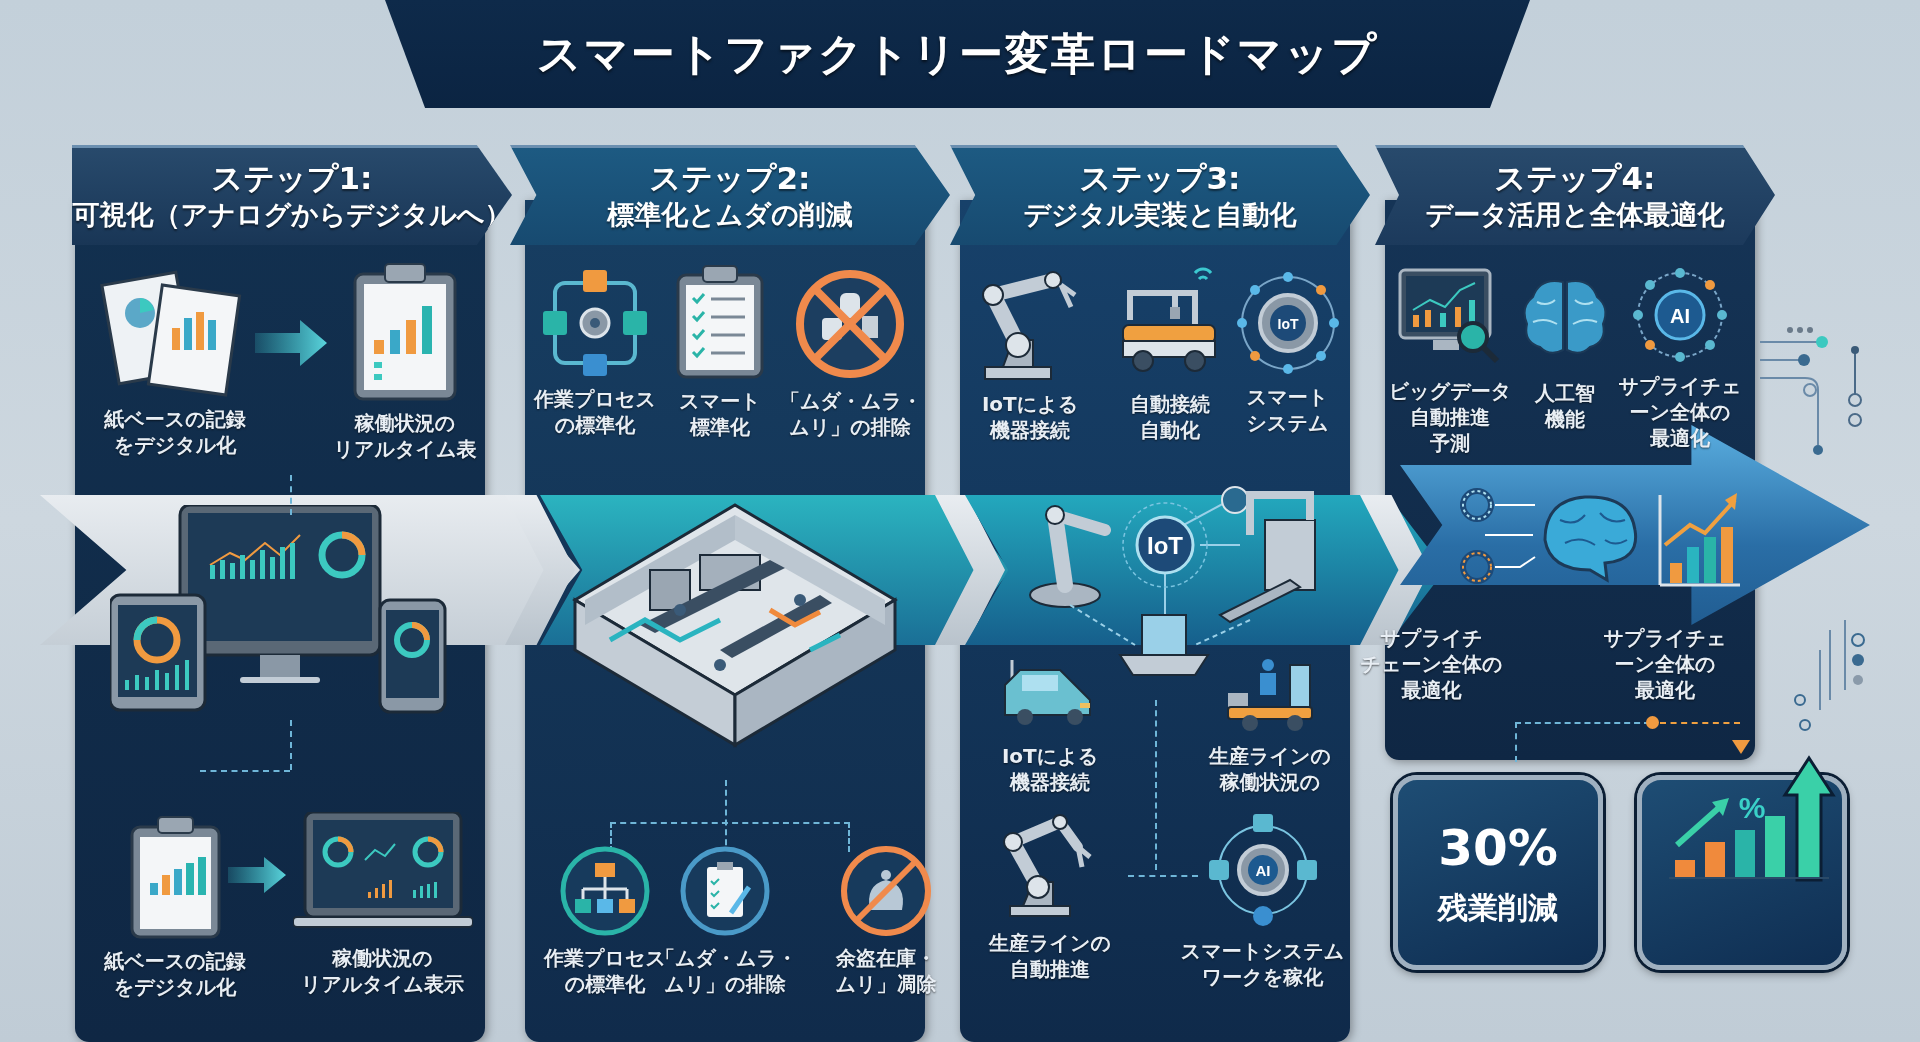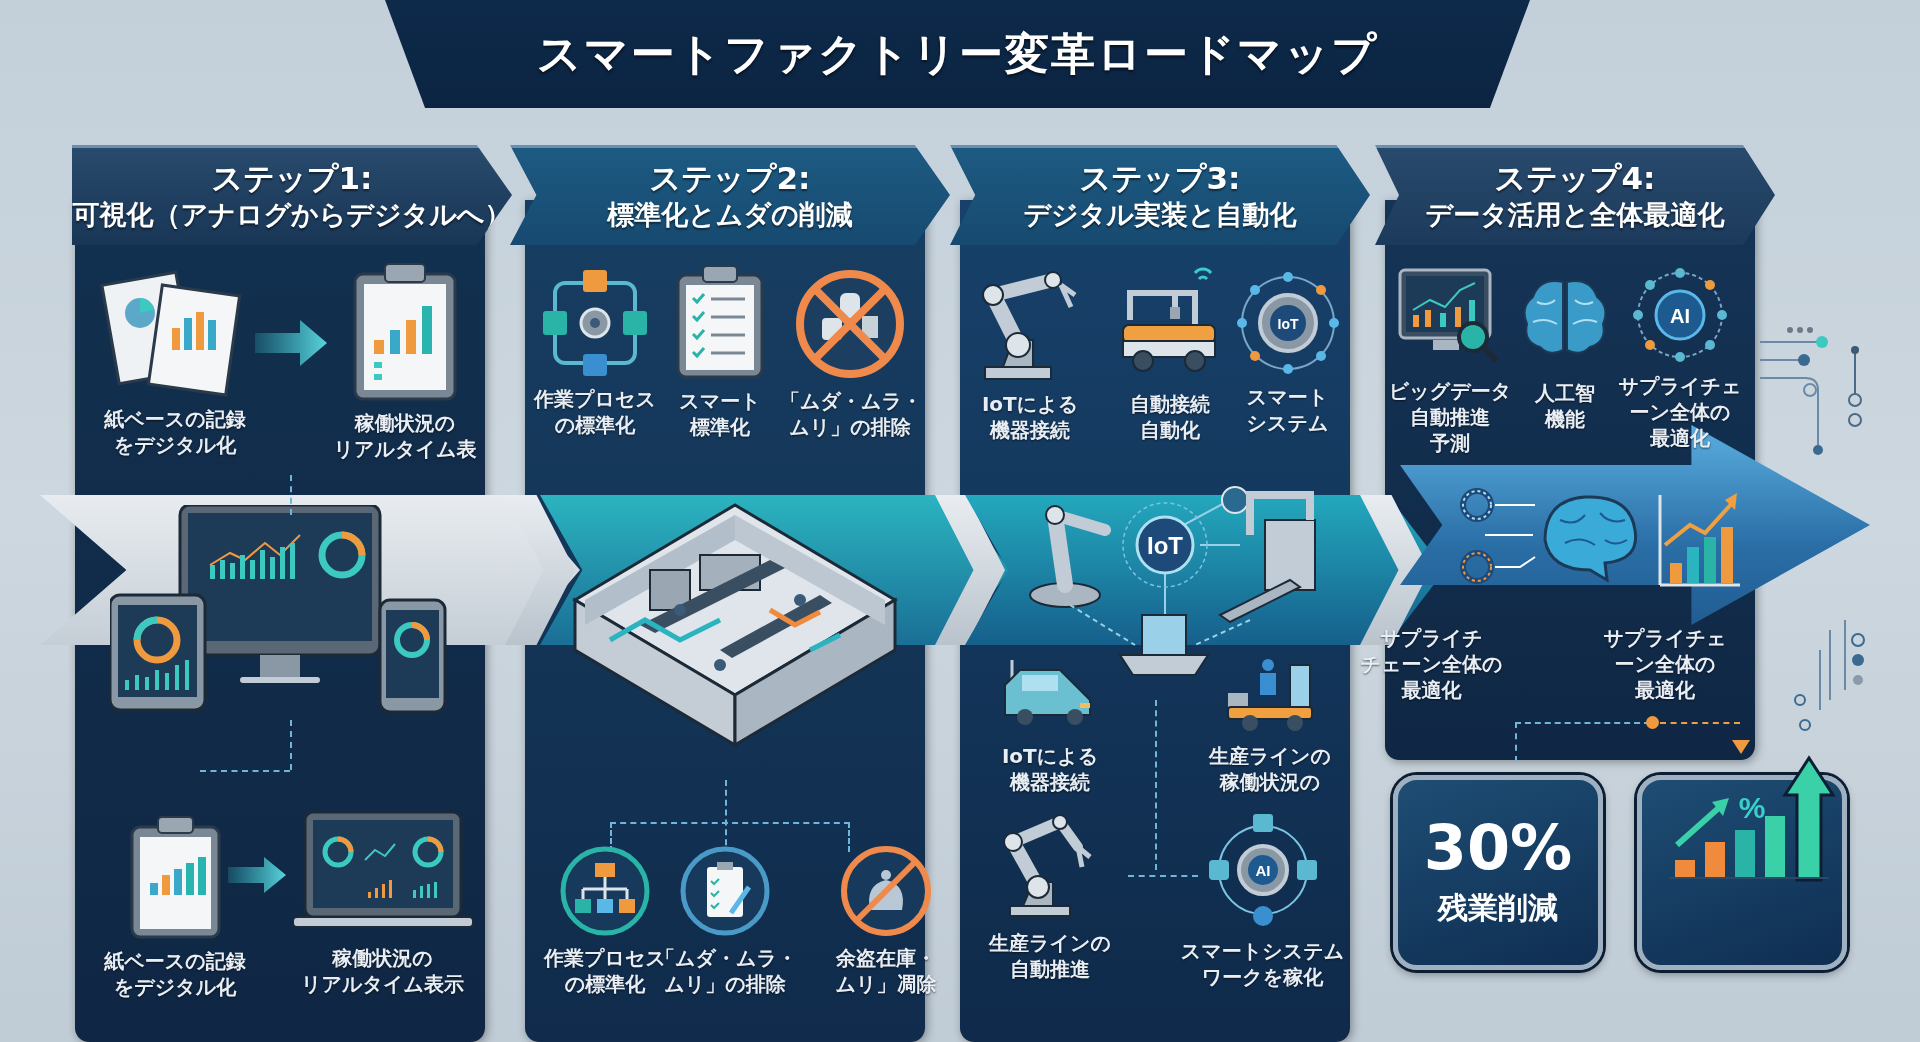--- a/index.html
+++ b/index.html
@@ -59,21 +59,21 @@
   .item .icon { margin: 0 auto 8px; display: block; }
   .item .lbl { font-size: 20px; line-height: 26px; color: #e8eef4; font-weight: bold; text-shadow: 0 1px 2px rgba(0,0,0,0.6); white-space: nowrap; }
 
   .kpi {
     position: absolute; top: 775px; width: 210px; height: 195px;
     border-radius: 24px; border: 5px solid #9fb0c0;
     background: linear-gradient(160deg,#1e4d74,#0f2e52);
     box-shadow: 0 0 0 3px #0b1e34, 0 4px 10px rgba(0,0,0,0.4);
     text-align: center;
   }
-  .kpi .big { font-size: 62px; font-weight: bold; margin-top: 28px; line-height: 80px; }
+  .kpi .big { font-size: 50px; font-weight: bold; margin-top: 28px; line-height: 80px; }
   .kpi .sm { font-size: 30px; font-weight: bold; line-height: 40px; }
   .dash-v { position: absolute; border-left: 2px dashed #6fb6d8; }
   .dash-h { position: absolute; border-top: 2px dashed #6fb6d8; }
 </style>
 </head>
 <body>
 
 <div class="title-banner">
   <span>スマートファクトリー変革ロードマップ</span>
 </div>

